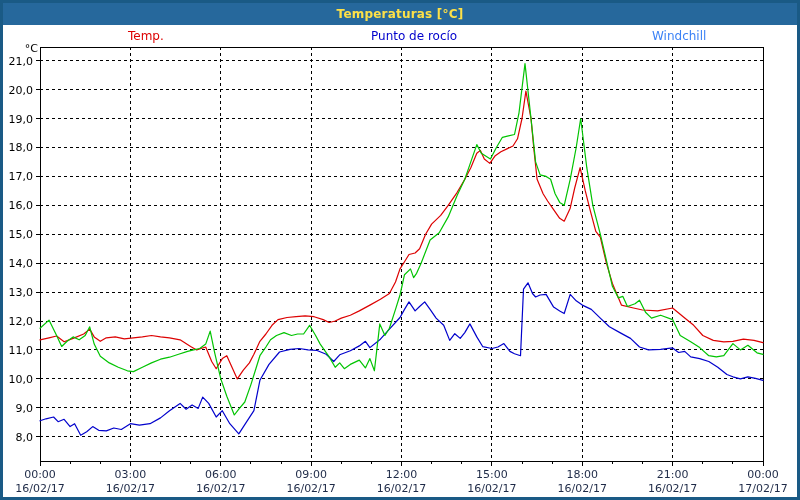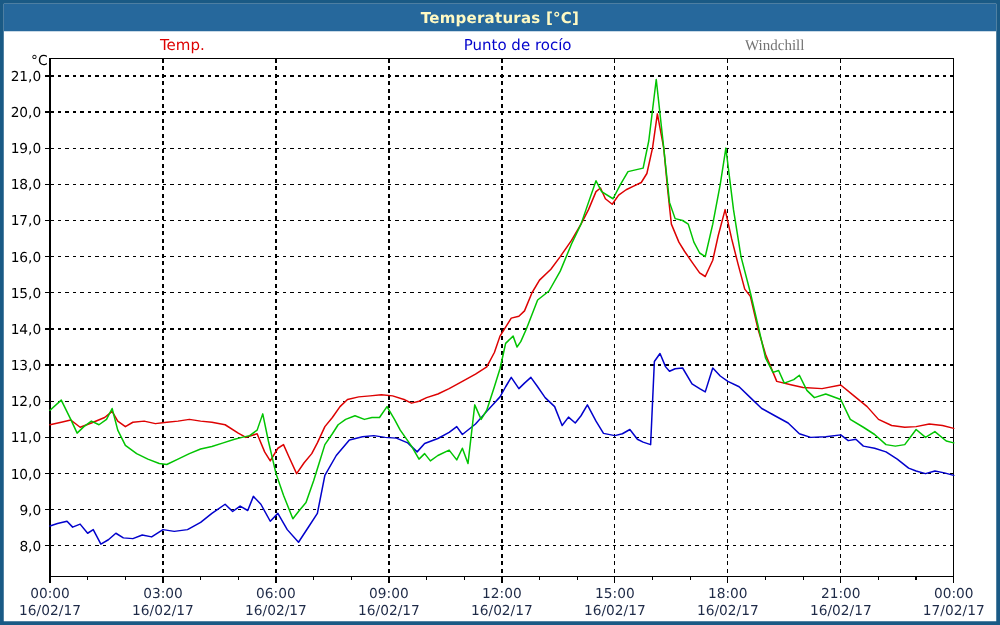--- a/index.html
+++ b/index.html
@@ -1,18 +1,18 @@
 <!DOCTYPE html>
 <html><head>
 <meta charset="utf-8">
 <style>
   html,body{margin:0;padding:0;background:#fff;}
   .window{width:800px;height:500px;box-sizing:border-box;border:3px solid #1a5a85;
     background:#fff;position:relative;font-family:"DejaVu Sans",sans-serif;overflow:hidden;}
-  .titlebar{height:22px;background:#26689c;color:#fef9c3;text-align:center;
+  .titlebar{height:22px;background:#26689c;color:#fde047;text-align:center;
     font-size:12px;font-weight:bold;line-height:22px;letter-spacing:0.2px;}
   .content{position:relative;width:794px;height:472px;}
   .legend{position:absolute;top:4px;left:0;width:630px;height:16px;z-index:2;}
   .legend-item{position:absolute;top:0;font-size:12px;white-space:nowrap;}
   svg.chart{position:absolute;top:0;left:0;z-index:1;}
   .grid{stroke:#000;stroke-width:1;stroke-dasharray:3,3;shape-rendering:crispEdges;}
   .tick{stroke:#000;stroke-width:1;shape-rendering:crispEdges;}
   .frame{fill:none;stroke:#000;stroke-width:1;shape-rendering:crispEdges;}
   .ylab{font:11px "DejaVu Sans",sans-serif;fill:#000;}
   .xlab{font:11px "DejaVu Sans",sans-serif;fill:#1e2a47;}
@@ -21,21 +21,21 @@
 <body>
 
 <div class="window">
   <div class="titlebar">
     <span>Temperaturas [°C]</span>
   </div>
   <div class="content">
     <div class="legend">
       <span class="legend-item" style="left: 125px; color: rgb(221, 2, 2);">Temp.</span>
       <span class="legend-item" style="left: 368px; color: rgb(2, 2, 204);">Punto de rocío</span>
-      <span class="legend-item" style="left: 593px; color: #737373; font-family: Liberation Serif, serif;">Windchill</span>
+      <span class="legend-item" style="left: 649px; color: #3b82f6;">Windchill</span>
     </div>
     <svg class="chart" id="plot" width="794" height="472" viewBox="0 0 794 472">
         <g>
           <line x1="37" x2="760" y1="411.69899999999996" y2="411.69899999999996" class="grid"></line>
           <line x1="37" x2="760" y1="382.77599999999995" y2="382.77599999999995" class="grid"></line>
           <line x1="37" x2="760" y1="353.85299999999995" y2="353.85299999999995" class="grid"></line>
           <line x1="37" x2="760" y1="324.92999999999995" y2="324.92999999999995" class="grid"></line>
           <line x1="37" x2="760" y1="296.00699999999995" y2="296.00699999999995" class="grid"></line>
           <line x1="37" x2="760" y1="267.084" y2="267.084" class="grid"></line>
           <line x1="37" x2="760" y1="238.161" y2="238.161" class="grid"></line>

